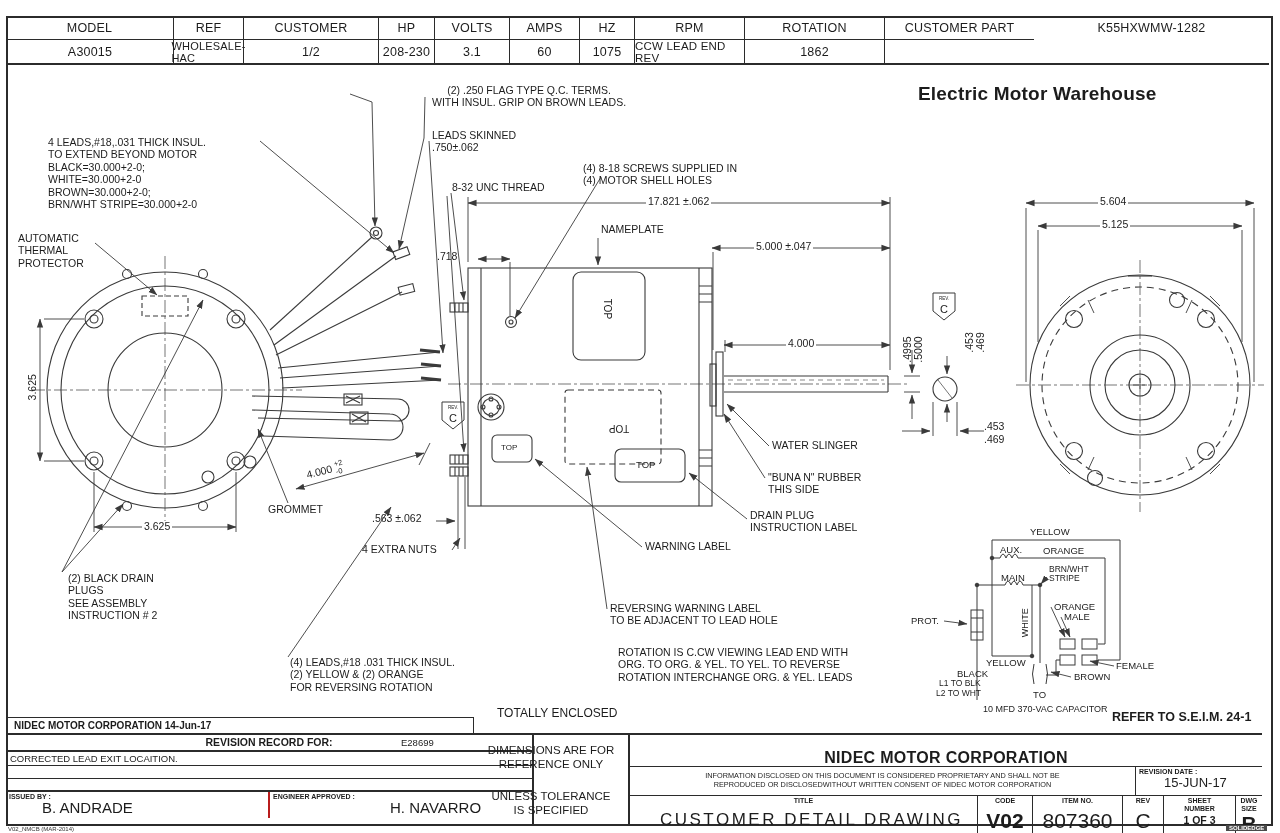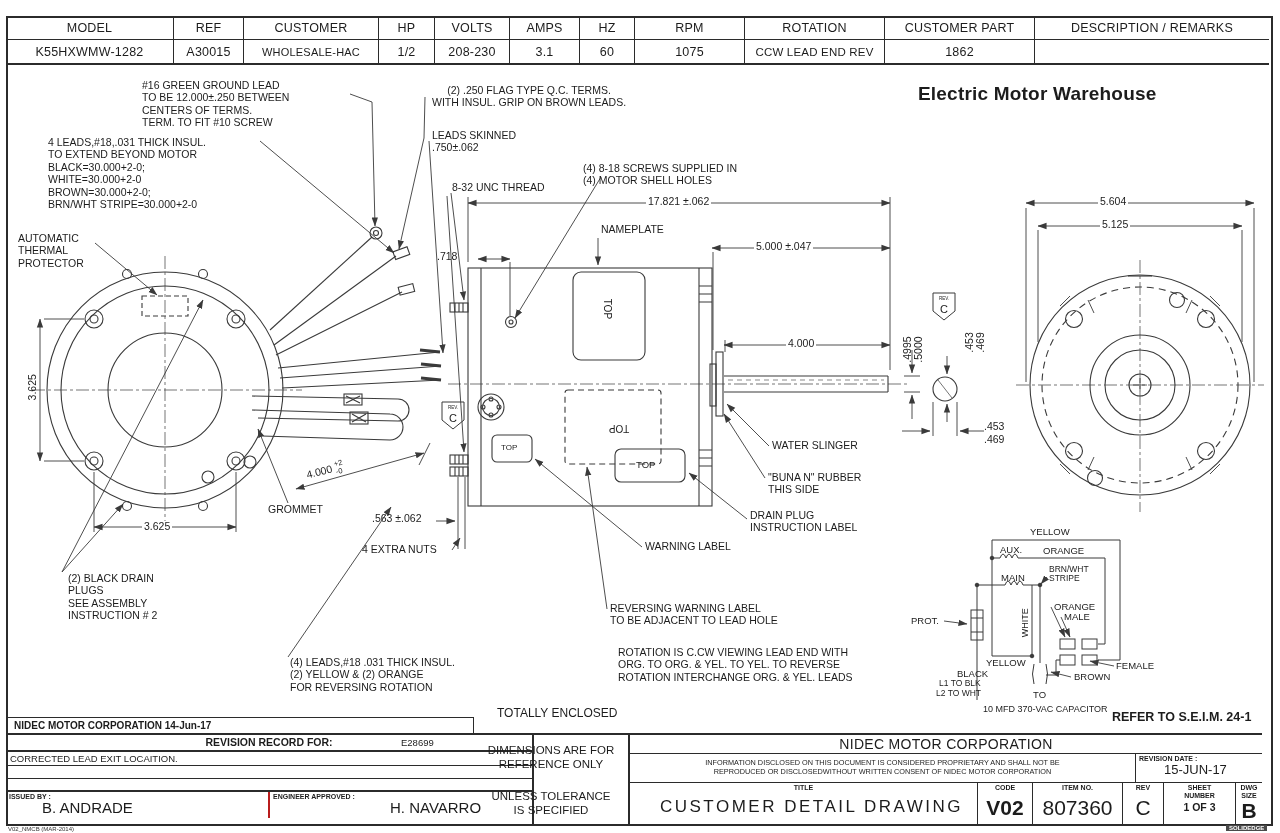--- a/index.html
+++ b/index.html
@@ -38,21 +38,21 @@
   .rr-row.short{height:10px;border-bottom:2px solid #2b2b2b;}
   .rr-sign{display:flex;height:26px;}
   .sig{position:relative;flex:1;}
   .sig.eng{border-left:2px solid #b91c1c;}
   .sig .lbl{position:absolute;left:3px;top:1px;}
   .sig .val{position:absolute;left:36px;top:7px;font-size:15px;}
   .sig.eng .val{left:120px;}
   #tb-c{position:absolute;left:468px;top:16px;width:156px;height:91px;border-top:2px solid #2b2b2b;border-right:2px solid #2b2b2b;box-sizing:border-box;}
   #tb-c .note{position:absolute;width:100%;text-align:center;font-size:11.5px;line-height:1.25;white-space:pre-line;}
   #tb-d{position:absolute;left:624px;top:16px;width:632px;height:91px;border-top:2px solid #2b2b2b;box-sizing:border-box;}
-  .d-head{height:17px;border-bottom:1.5px solid #2b2b2b;text-align:center;font-size:14px;font-weight:400;padding-top:1px;letter-spacing:.3px;}
+  .d-head{height:17px;border-bottom:1.5px solid #2b2b2b;text-align:center;font-size:16px;font-weight:700;padding-top:14px;letter-spacing:.3px;}
   .d-mid{display:flex;height:28px;border-bottom:1.5px solid #2b2b2b;}
   .prop{flex:1;font-size:7.3px;text-align:center;line-height:1.3;padding-top:4px;white-space:pre-line;}
   .rdate{position:relative;width:126px;border-left:1.5px solid #2b2b2b;}
   .rdate .lbl{position:absolute;left:3px;top:1px;}
   .rd-val{position:absolute;left:28px;top:8px;font-size:13px;}
   .d-bot{display:flex;height:42px;}
   .cell{position:relative;border-left:1.5px solid #2b2b2b;text-align:center;}
   .cell.first{border-left:none;}
   .cell .lbl{display:block;margin-top:1px;white-space:pre-line;line-height:1.1;}
   .big{display:block;font-size:21px;margin-top:4px;}
@@ -276,40 +276,35 @@
     <div class="c h first">MODEL</div>
     <div class="c h">REF</div>
     <div class="c h">CUSTOMER</div>
     <div class="c h">HP</div>
     <div class="c h">VOLTS</div>
     <div class="c h">AMPS</div>
     <div class="c h">HZ</div>
     <div class="c h">RPM</div>
     <div class="c h">ROTATION</div>
     <div class="c h">CUSTOMER PART</div>
-    <div class="c h">DESCRIPTION / REMARKS</div>
     <div class="c first">K55HXWMW-1282</div>
     <div class="c">A30015</div>
     <div class="c" style="font-size:11px">WHOLESALE-HAC</div>
     <div class="c">1/2</div>
     <div class="c">208-230</div>
     <div class="c">3.1</div>
     <div class="c">60</div>
     <div class="c">1075</div>
     <div class="c" style="font-size:11.5px">CCW LEAD END REV</div>
     <div class="c">1862</div>
     <div class="c"></div>
   </div>
 
   <div class="wm" style="left:918px;top:83px;">Electric Motor Warehouse</div>
 
-  <div class="a" style="left:142px;top:79px;">#16 GREEN GROUND LEAD
-TO BE 12.000±.250 BETWEEN
-CENTERS OF TERMS.
-TERM. TO FIT #10 SCREW</div>
   <div class="a" style="left:48px;top:136px;">4 LEADS,#18,.031 THICK INSUL.
 TO EXTEND BEYOND MOTOR
 BLACK=30.000+2-0;
 WHITE=30.000+2-0
 BROWN=30.000+2-0;
 BRN/WHT STRIPE=30.000+2-0</div>
   <div class="a" style="left:18px;top:232px;">AUTOMATIC
 THERMAL
 PROTECTOR</div>
   <div class="a" style="left:432px;top:84px;text-align:center;">(2) .250 FLAG TYPE Q.C. TERMS.

